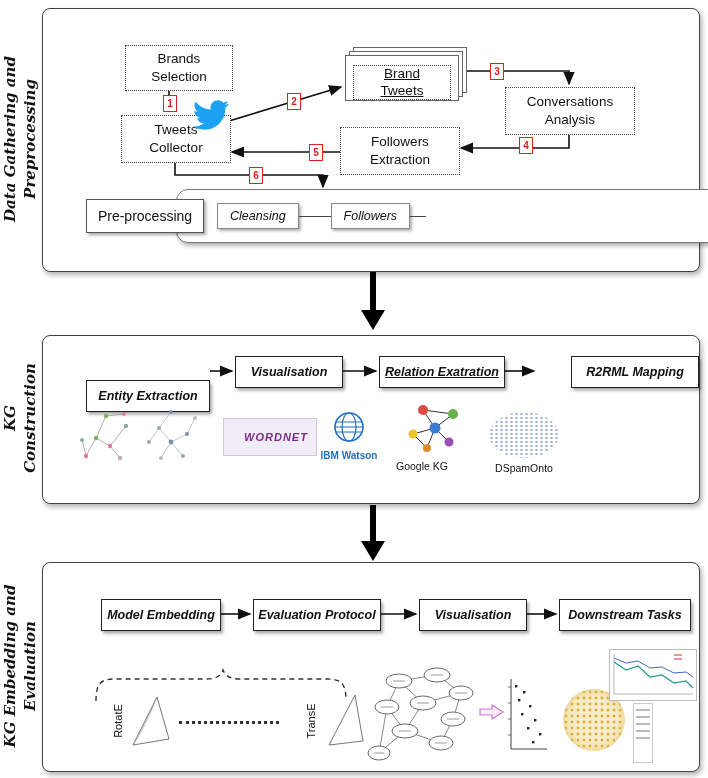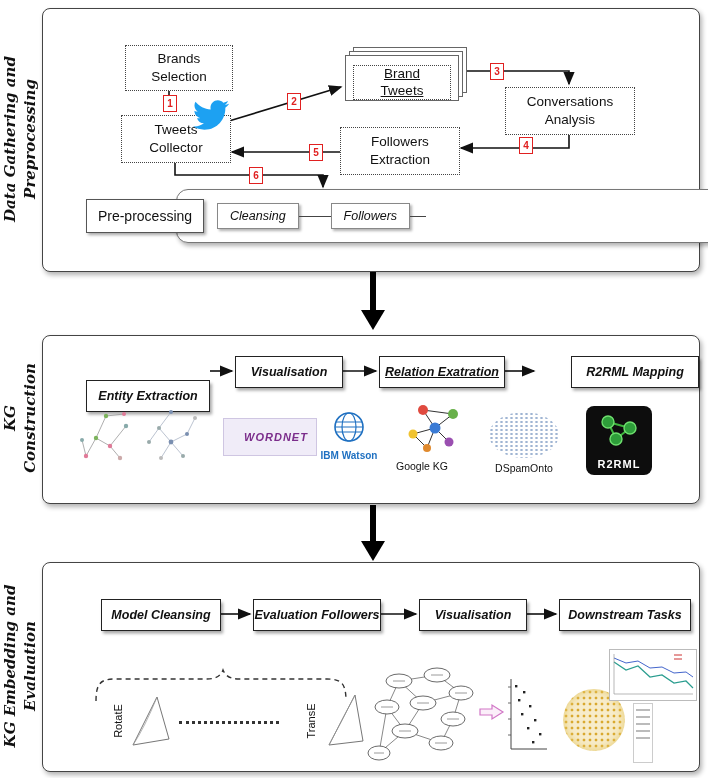--- a/index.html
+++ b/index.html
@@ -189,29 +189,20 @@
       <circle cx="32" cy="30" r="5.5" fill="#3a7bd5"></circle>
       <circle cx="10" cy="36" r="4.5" fill="#f0c330"></circle>
       <circle cx="46" cy="44" r="4.5" fill="#9a4fb0"></circle>
       <circle cx="24" cy="50" r="4" fill="#e08a2e"></circle>
     </svg>
     <div class="caption" style="left:345px;top:124px;width:68px;">Google KG</div>
 
     <div class="cloud" style="left:446px;top:76px;width:70px;height:46px;"></div>
     <div class="caption" style="left:444px;top:126px;width:74px;">DSpamOnto</div>
 
-    <div class="r2rml" style="left:543px;top:70px;width:66px;height:64px;">
-      <svg style="position:absolute;left:10px;top:6px;" width="46" height="34">
-        <path d="M12,10 L34,16 M34,16 L20,27 M12,10 L20,27" stroke="#3db33d" stroke-width="2" fill="none"></path>
-        <circle cx="12" cy="10" r="6" fill="#2e9e3a" stroke="#6fe06f" stroke-width="1.4"></circle>
-        <circle cx="34" cy="16" r="6" fill="#2e9e3a" stroke="#6fe06f" stroke-width="1.4"></circle>
-        <circle cx="20" cy="27" r="6" fill="#2e9e3a" stroke="#6fe06f" stroke-width="1.4"></circle>
-      </svg>
-      <span class="txt">R2RML</span>
-    </div>
   </div>
 
   <div class="bigline" style="left:370px;top:505px;height:38px;"></div>
   <div class="bighead" style="left:361px;top:541px;"></div>
 
   <div class="vlabel" style="left:-74px;top:646px;width:190px;height:40px;">KG Embedding and
 Evaluation</div>
 
   <div class="sec" style="left:42px;top:562px;width:656px;height:208px;">
 
@@ -221,22 +212,22 @@
           <path d="M0,0 L8.5,3.5 L0,7 z" fill="#111"></path>
         </marker>
       </defs>
       <path d="M178,51 L207,51" stroke="#111" stroke-width="1.6" fill="none" marker-end="url(#ah3)"></path>
       <path d="M338,51 L373,51" stroke="#111" stroke-width="1.6" fill="none" marker-end="url(#ah3)"></path>
       <path d="M484,51 L513,51" stroke="#111" stroke-width="1.6" fill="none" marker-end="url(#ah3)"></path>
 
       <path d="M53,138 C53,120 58,116 72,116 L164,116 C174,116 178,112 180,107 C182,112 186,116 196,116 L284,116 C298,116 303,120 303,138" stroke="#333" stroke-width="1.4" fill="none" stroke-dasharray="5 4"></path>
     </svg>
 
-    <div class="stagebox" style="left:58px;top:36px;width:118px;">Model Cleansing</div>
-    <div class="stagebox" style="left:210px;top:36px;width:126px;">Evaluation Followers</div>
+    <div class="stagebox" style="left:58px;top:36px;width:118px;">Model Embedding</div>
+    <div class="stagebox" style="left:210px;top:36px;width:126px;">Evaluation Protocol</div>
     <div class="stagebox" style="left:376px;top:36px;width:106px;">Visualisation</div>
     <div class="stagebox" style="left:516px;top:36px;width:130px;">Downstream Tasks</div>
 
     <div class="rotlabel" style="left:50px;top:152px;">RotatE</div>
     <svg style="position:absolute;left:84px;top:128px;" width="48" height="60">
       <path d="M6,54 L30,6 L42,48 Z" stroke="#666" stroke-width="0.9" fill="none"></path>
       <path d="M30,6 Q18,36 6,54" stroke="#999" stroke-width="0.7" fill="none"></path>
     </svg>
 
     <div class="dots" style="left:136px;top:158px;width:100px;"></div>

